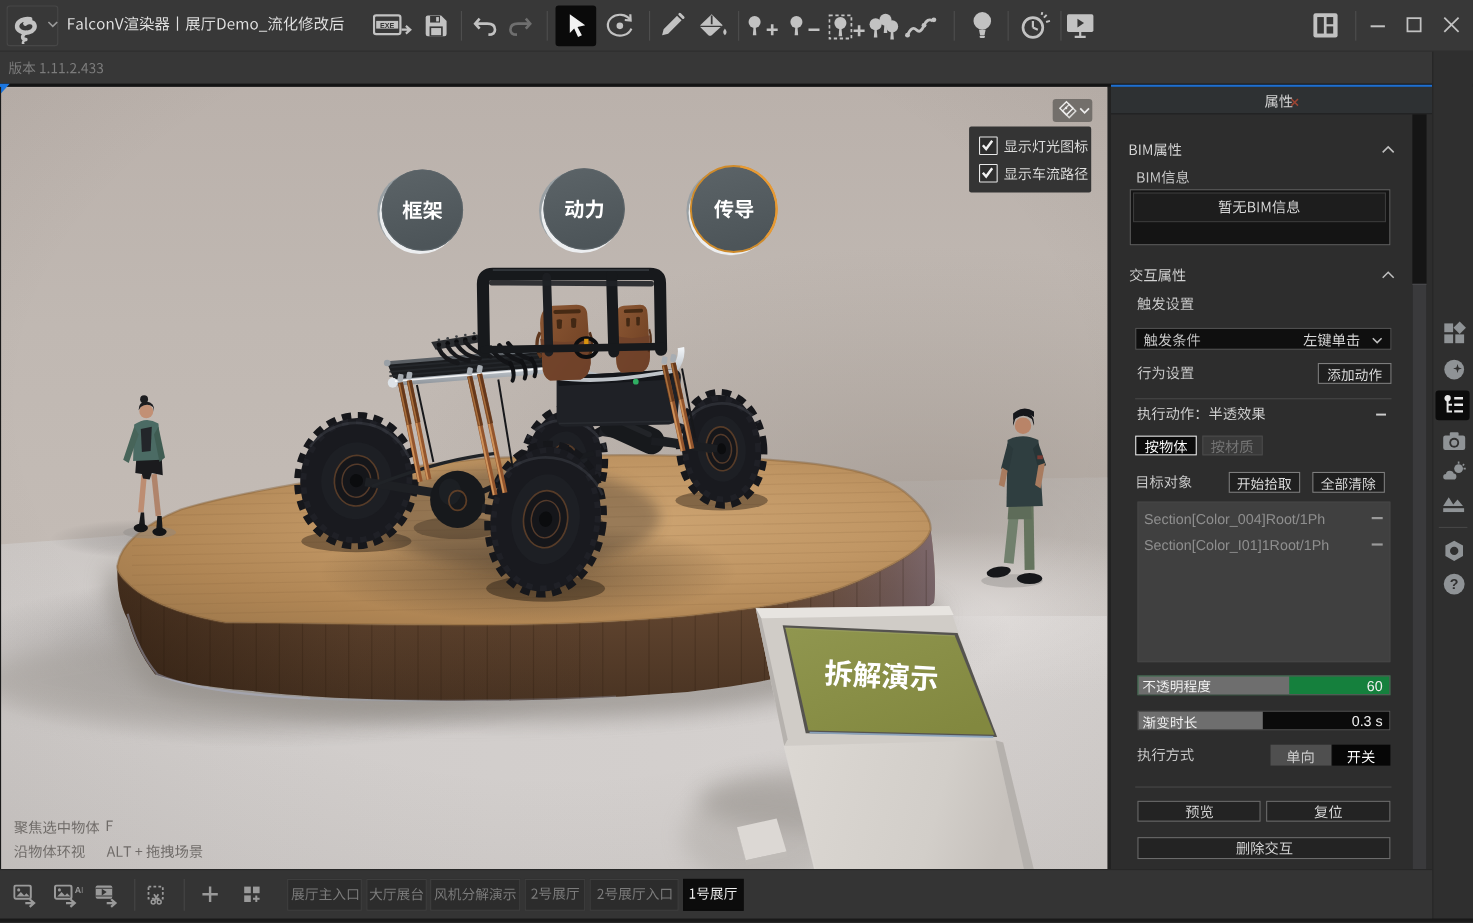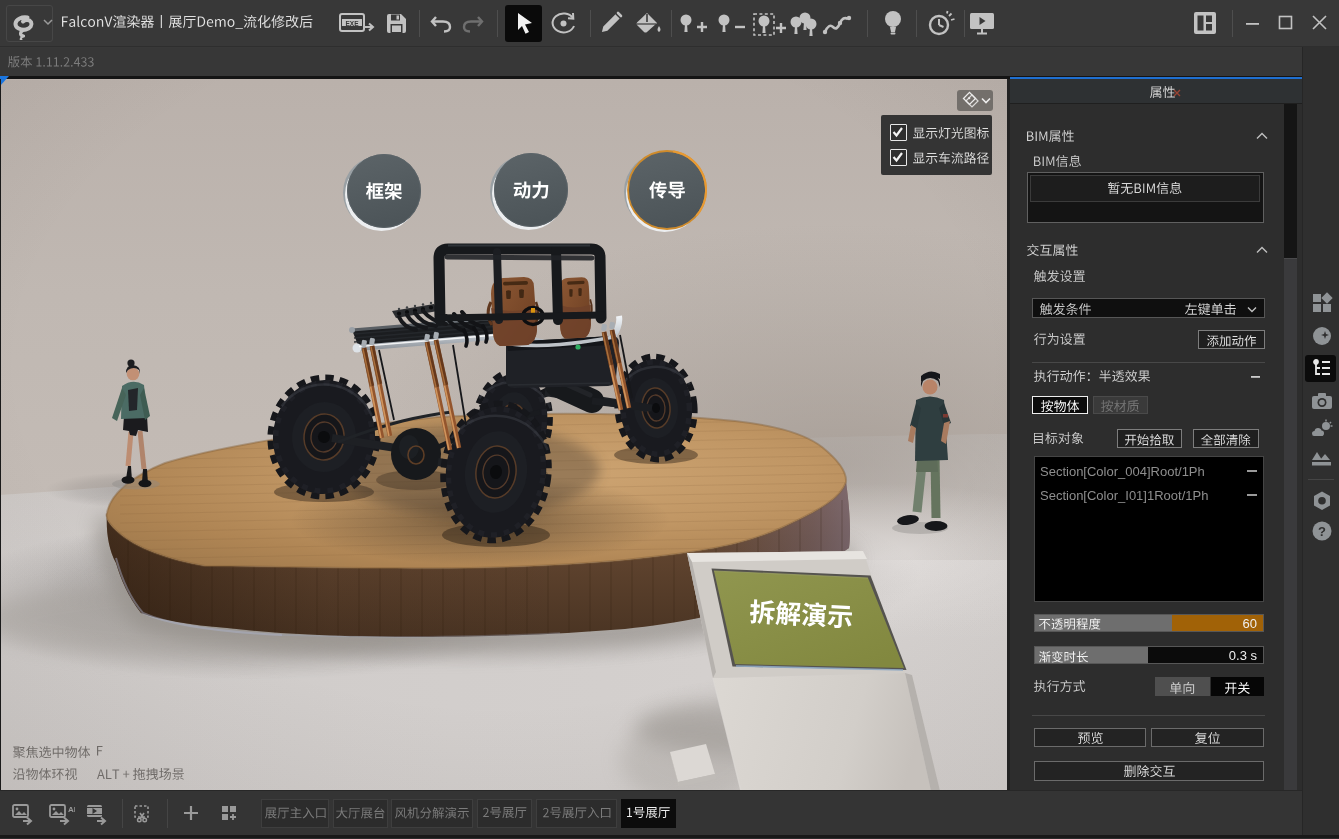--- a/index.html
+++ b/index.html
@@ -680,27 +680,27 @@
         <path transform="translate(-2.1,11)" d="M3 -6.1H9.9V-4H3ZM3 -7V-9.2H9.9V-7ZM3 -3H9.9V-0.9H3ZM2.1 -10.1V1H3V0.1H9.9V1H10.9V-10.1Z M19.1 -9.9V-9H24.7V-9.9ZM23.1 -4.2C23.7 -2.9 24.3 -1.2 24.5 -0.2L25.4 -0.5C25.2 -1.6 24.6 -3.2 24 -4.5ZM19.4 -4.4C19 -3.1 18.5 -1.7 17.7 -0.7C18 -0.6 18.3 -0.4 18.5 -0.2C19.2 -1.2 19.9 -2.7 20.3 -4.3ZM18.5 -6.8V-5.9H21.3V-0.2C21.3 -0.1 21.2 -0 21 0C20.9 0 20.2 0 19.6 -0C19.7 0.3 19.8 0.7 19.9 1C20.8 1 21.4 1 21.8 0.8C22.1 0.6 22.3 0.3 22.3 -0.2V-5.9H25.4V-6.8ZM15.6 -10.9V-8.2H13.6V-7.3H15.4C15 -5.6 14.1 -3.8 13.3 -2.8C13.5 -2.5 13.8 -2.1 13.9 -1.9C14.5 -2.7 15.1 -4.1 15.6 -5.5V1H16.6V-5.8C17 -5.1 17.6 -4.3 17.8 -3.9L18.4 -4.7C18.1 -5 17 -6.5 16.6 -6.9V-7.3H18.3V-8.2H16.6V-10.9Z M32.5 -5.1C33.1 -4.2 33.7 -3 33.9 -2.2L34.8 -2.6C34.6 -3.4 34 -4.6 33.3 -5.5ZM27.2 -5.9C28 -5.2 28.8 -4.3 29.6 -3.5C28.8 -1.8 27.8 -0.5 26.6 0.2C26.8 0.4 27.1 0.8 27.3 1C28.5 0.2 29.5 -1 30.3 -2.6C30.9 -1.9 31.3 -1.2 31.7 -0.6L32.4 -1.4C32.1 -2 31.4 -2.8 30.7 -3.7C31.3 -5.1 31.8 -6.9 32 -9L31.3 -9.2L31.2 -9.2H26.9V-8.3H30.9C30.7 -6.9 30.4 -5.6 30 -4.5C29.3 -5.2 28.6 -5.9 27.9 -6.5ZM35.9 -10.9V-7.8H32.3V-6.9H35.9V-0.3C35.9 -0.1 35.9 0 35.6 0C35.4 0 34.7 0 33.9 0C34 0.3 34.1 0.8 34.2 1C35.3 1 36 1 36.3 0.8C36.8 0.7 36.9 0.4 36.9 -0.3V-6.9H38.5V-7.8H36.9V-10.9Z M43.4 -11C42.7 -9.9 41.4 -8.6 39.7 -7.7C39.9 -7.5 40.2 -7.2 40.3 -7C40.6 -7.1 40.8 -7.3 41.1 -7.5V-5.3H43.3C42.3 -4.7 41.1 -4.3 39.8 -4C40 -3.8 40.2 -3.5 40.3 -3.3C41.6 -3.7 42.8 -4.1 43.8 -4.8C44.2 -4.6 44.5 -4.4 44.7 -4.1C43.6 -3.4 41.8 -2.6 40.3 -2.3C40.5 -2.1 40.7 -1.8 40.8 -1.6C42.3 -2 44.1 -2.8 45.2 -3.6C45.4 -3.4 45.6 -3.2 45.8 -2.9C44.4 -1.9 42 -0.9 40.1 -0.4C40.3 -0.2 40.5 0.1 40.7 0.4C42.5 -0.2 44.6 -1.1 46.1 -2.2C46.4 -1.3 46.3 -0.5 45.8 -0.2C45.5 0 45.2 0 44.9 0C44.6 0 44.1 0 43.6 -0C43.8 0.2 43.9 0.6 43.9 0.9C44.3 0.9 44.7 0.9 45 0.9C45.6 0.9 45.9 0.8 46.4 0.5C47.3 -0 47.5 -1.4 46.9 -2.7L47.6 -3.1C48.1 -1.9 49.2 -0.4 50.7 0.4C50.9 0.1 51.2 -0.3 51.4 -0.5C49.9 -1.1 48.9 -2.4 48.3 -3.5C49 -3.8 49.6 -4.2 50.2 -4.6L49.4 -5.1C48.7 -4.6 47.5 -3.9 46.5 -3.4C46.1 -4.1 45.4 -4.7 44.5 -5.3L44.6 -5.3H50V-8.3H46.6C46.9 -8.7 47.3 -9.2 47.6 -9.7L46.9 -10.1L46.8 -10H43.9C44.1 -10.3 44.3 -10.5 44.5 -10.8ZM43.2 -9.3H46.2C46 -8.9 45.7 -8.6 45.4 -8.3H42.1C42.5 -8.6 42.9 -8.9 43.2 -9.3ZM42 -7.5H45.4C45.1 -7 44.7 -6.5 44.3 -6.1H42ZM46.4 -7.5H49.1V-6.1H45.4C45.8 -6.5 46.1 -7 46.4 -7.5Z" fill="#c8c8c8"></path>
       </svg>
       <div class="pbox" style="left:107px;top:350px;width:65px;height:19px"></div>
       <svg class="tp" style="left:114.5px;top:355px" width="50" height="13" viewBox="0 0 50 13">
         <path transform="translate(-0.7,10.5)" d="M8.1 -8.8V-5.2H4.6V-5.8V-8.8ZM0.7 -5.2V-4.3H3.6C3.4 -2.6 2.8 -0.9 0.7 0.4C0.9 0.5 1.3 0.8 1.4 1.1C3.7 -0.4 4.4 -2.4 4.6 -4.3H8.1V1H9.1V-4.3H11.9V-5.2H9.1V-8.8H11.5V-9.7H1.1V-8.8H3.7V-5.8L3.7 -5.2Z M18.3 -4.1V1H19.1V0.5H22.9V1H23.8V-4.1ZM19.1 -0.4V-3.2H22.9V-0.4ZM17.9 -5.1C18.2 -5.2 18.8 -5.3 23.4 -5.7C23.6 -5.3 23.7 -5 23.8 -4.8L24.6 -5.2C24.2 -6.1 23.4 -7.6 22.5 -8.7L21.8 -8.3C22.2 -7.8 22.6 -7.1 23 -6.5L19 -6.2C19.8 -7.3 20.6 -8.8 21.3 -10.2L20.3 -10.5C19.7 -8.9 18.7 -7.2 18.4 -6.8C18 -6.4 17.8 -6.1 17.6 -6C17.7 -5.8 17.8 -5.3 17.9 -5.1ZM15 -7.1H16.4C16.3 -5.5 16 -4.1 15.6 -3C15.2 -3.4 14.7 -3.7 14.3 -4C14.5 -4.9 14.8 -6 15 -7.1ZM13.3 -3.7C13.9 -3.2 14.6 -2.7 15.2 -2.2C14.6 -1.1 13.9 -0.2 13 0.2C13.2 0.4 13.4 0.8 13.6 1C14.5 0.4 15.3 -0.4 15.9 -1.6C16.4 -1.1 16.8 -0.7 17.1 -0.3L17.6 -1C17.3 -1.4 16.8 -1.9 16.3 -2.4C16.9 -3.8 17.2 -5.6 17.4 -7.9L16.8 -8L16.7 -7.9H15.2C15.4 -8.8 15.5 -9.6 15.6 -10.4L14.7 -10.5C14.6 -9.7 14.5 -8.8 14.3 -7.9H13V-7.1H14.2C13.9 -5.8 13.6 -4.5 13.3 -3.7Z M27.3 -10.5V-8H25.6V-7.1H27.3V-4.4L25.5 -3.9L25.8 -3L27.3 -3.4V-0.2C27.3 -0 27.2 0 27.1 0.1C26.9 0.1 26.4 0.1 25.9 0C26 0.3 26.1 0.7 26.1 0.9C26.9 0.9 27.4 0.9 27.8 0.7C28.1 0.6 28.2 0.3 28.2 -0.2V-3.7L29.8 -4.2L29.7 -5L28.2 -4.6V-7.1H29.6V-8H28.2V-10.5ZM32.9 -10.5C32.2 -8.7 30.9 -7 29.3 -5.9C29.5 -5.7 29.8 -5.4 30 -5.2C30.4 -5.5 30.8 -5.8 31.1 -6.2V-5.5H35.2V-6.3C35.6 -5.9 36 -5.6 36.4 -5.4C36.5 -5.6 36.8 -6 37 -6.1C35.7 -6.9 34.4 -8.4 33.6 -9.9L33.8 -10.2ZM35.1 -6.4H31.4C32.1 -7.2 32.7 -8 33.2 -9C33.7 -8 34.4 -7.1 35.1 -6.4ZM30.5 -4.1V1H31.4V0.4H34.8V1H35.8V-4.1ZM31.4 -0.5V-3.3H34.8V-0.5Z M48.1 -8.2C47.8 -6.4 47.3 -4.7 46.6 -3.4C46 -4.8 45.6 -6.4 45.3 -8.2ZM43.8 -9.1V-8.2H44.5C44.8 -6 45.3 -4 46.1 -2.5C45.4 -1.2 44.5 -0.3 43.5 0.3C43.7 0.5 44 0.8 44.1 1C45 0.4 45.9 -0.5 46.6 -1.5C47.2 -0.5 48 0.3 48.9 0.9C49.1 0.7 49.4 0.3 49.6 0.2C48.6 -0.4 47.8 -1.3 47.1 -2.4C48.1 -4.1 48.8 -6.3 49.1 -9L48.5 -9.1L48.4 -9.1ZM38 -1.6 38.2 -0.7 42 -1.4V1H42.9V-1.5L44 -1.8L43.9 -2.6L42.9 -2.4V-9.1H43.8V-9.9H38.1V-9.1H38.9V-1.8ZM39.8 -9.1H42V-7.3H39.8ZM39.8 -6.5H42V-4.7H39.8ZM39.8 -3.9H42V-2.2L39.8 -1.9Z" fill="#dddddd"></path>
       </svg>
       <div class="pbox" style="left:183px;top:350px;width:66px;height:19px"></div>
       <svg class="tp" style="left:191.3px;top:355px" width="51" height="13" viewBox="0 0 51 13">
         <path transform="translate(-0.3,10.6)" d="M6.2 -10.6C4.9 -8.7 2.6 -6.8 0.3 -5.8C0.6 -5.6 0.8 -5.3 1 -5C1.5 -5.3 2 -5.6 2.5 -5.9V-5.1H5.8V-3.1H2.5V-2.3H5.8V-0.2H1V0.7H11.6V-0.2H6.7V-2.3H10.1V-3.1H6.7V-5.1H10.1V-5.9C10.6 -5.6 11.1 -5.2 11.6 -5C11.7 -5.2 12 -5.6 12.2 -5.8C10.2 -6.8 8.3 -8.1 6.8 -9.9L7 -10.2ZM2.5 -5.9C3.9 -6.8 5.2 -8 6.2 -9.2C7.4 -7.9 8.7 -6.8 10.1 -5.9Z M14.3 -7.9C14.6 -7.2 14.9 -6.3 15.1 -5.7L15.9 -5.9C15.8 -6.5 15.4 -7.4 15.1 -8.1ZM20.3 -9.8V1H21.2V-9H23.2C22.9 -8 22.4 -6.7 21.9 -5.6C23 -4.5 23.3 -3.6 23.3 -2.8C23.3 -2.3 23.2 -1.9 23 -1.8C22.9 -1.7 22.7 -1.7 22.5 -1.7C22.2 -1.7 21.9 -1.7 21.5 -1.7C21.7 -1.4 21.8 -1 21.8 -0.8C22.1 -0.8 22.5 -0.8 22.9 -0.8C23.1 -0.9 23.4 -0.9 23.6 -1.1C24 -1.4 24.2 -2 24.2 -2.7C24.2 -3.6 23.9 -4.5 22.8 -5.7C23.3 -6.9 23.9 -8.3 24.4 -9.5L23.7 -9.9L23.6 -9.8ZM15.6 -10.3C15.8 -9.9 16 -9.4 16.1 -9H13.5V-8.2H19.4V-9H17.1C16.9 -9.5 16.7 -10.1 16.4 -10.6ZM17.9 -8.1C17.7 -7.4 17.3 -6.4 17 -5.7H13.1V-4.8H19.7V-5.7H17.9C18.2 -6.3 18.6 -7.2 18.9 -7.9ZM13.9 -3.6V0.9H14.8V0.3H18.2V0.8H19.1V-3.6ZM14.8 -0.5V-2.8H18.2V-0.5Z M26 -9.7C26.7 -9.3 27.6 -8.7 28 -8.3L28.6 -9C28.1 -9.4 27.3 -10 26.6 -10.3ZM25.4 -6.3C26.2 -5.9 27.1 -5.3 27.5 -4.9L28.1 -5.7C27.6 -6.1 26.7 -6.6 26 -7ZM25.8 0.3 26.7 0.8C27.3 -0.4 28 -1.9 28.5 -3.3L27.8 -3.8C27.2 -2.4 26.4 -0.7 25.8 0.3ZM30.4 -2.7H34.9V-1.7H30.4ZM30.4 -3.4V-4.3H34.9V-3.4ZM32.2 -10.5V-9.5H29V-8.8H32.2V-8H29.3V-7.3H32.2V-6.5H28.5V-5.7H36.9V-6.5H33.1V-7.3H36.1V-8H33.1V-8.8H36.4V-9.5H33.1V-10.5ZM29.5 -5V1H30.4V-1H34.9V-0.1C34.9 0.1 34.9 0.1 34.7 0.2C34.5 0.2 33.9 0.2 33.3 0.1C33.4 0.4 33.5 0.7 33.5 1C34.4 1 35 1 35.4 0.8C35.7 0.7 35.8 0.4 35.8 -0.1V-5Z M43.4 -2.8C43 -1.9 42.4 -0.9 41.7 -0.3C41.9 -0.2 42.3 0.1 42.4 0.2C43.1 -0.5 43.8 -1.5 44.3 -2.5ZM47 -2.5C47.7 -1.7 48.5 -0.6 48.8 0.1L49.6 -0.3C49.2 -1 48.5 -2.1 47.8 -2.9ZM38.5 -10V1H39.3V-9.2H40.9C40.6 -8.3 40.2 -7.2 39.9 -6.3C40.8 -5.3 41.1 -4.5 41.1 -3.8C41.1 -3.4 41 -3.1 40.8 -2.9C40.7 -2.8 40.5 -2.8 40.4 -2.8C40.2 -2.8 39.9 -2.8 39.6 -2.8C39.7 -2.6 39.8 -2.2 39.8 -2C40.1 -2 40.5 -2 40.7 -2C41 -2 41.2 -2.1 41.4 -2.2C41.8 -2.5 41.9 -3 41.9 -3.7C41.9 -4.5 41.7 -5.4 40.7 -6.4C41.1 -7.4 41.6 -8.6 42 -9.7L41.4 -10L41.3 -10ZM42.1 -4.3V-3.5H45.4V-0.1C45.4 0.1 45.4 0.1 45.2 0.1C45 0.2 44.4 0.2 43.7 0.1C43.8 0.4 44 0.7 44 1C44.9 1 45.5 1 45.9 0.8C46.2 0.7 46.3 0.4 46.3 -0.1V-3.5H49.4V-4.3H46.3V-5.8H48.2V-6.7H43.3V-5.8H45.4V-4.3ZM45.8 -10.6C44.9 -9.1 43.4 -7.6 41.8 -6.8C42 -6.7 42.3 -6.4 42.4 -6.2C43.7 -6.9 44.9 -7.9 45.8 -9.1C46.9 -7.8 47.9 -7 49 -6.3C49.2 -6.5 49.5 -6.8 49.7 -7C48.5 -7.6 47.4 -8.5 46.3 -9.8L46.6 -10.3Z" fill="#dddddd"></path>
       </svg>
-      <div class="abs" style="left:24px;top:377px;width:230px;height:146px;background:#000000;border:1px solid #454545;overflow:hidden">
+      <div class="abs" style="left:24px;top:377px;width:230px;height:146px;background:#404040;border:1px solid #454545;overflow:hidden">
         <div style="position:absolute;left:5px;top:7px;width:200px;font-size:13px;color:#8e8e8e;white-space:nowrap;overflow:hidden">Section[Color_004]Root/1Ph</div>
         <div style="position:absolute;left:5px;top:31px;width:200px;font-size:13px;color:#8e8e8e;white-space:nowrap;overflow:hidden">Section[Color_I01]1Root/1Ph</div>
         <div style="position:absolute;left:212px;top:13px;width:10px;height:2px;background:#9a9a9a"></div>
         <div style="position:absolute;left:212px;top:37px;width:10px;height:2px;background:#9a9a9a"></div>
       </div>
-      <div class="abs" style="left:24px;top:535px;width:230px;height:18px;background:#a16207;border:1px solid #575757">
+      <div class="abs" style="left:24px;top:535px;width:230px;height:18px;background:#15803d;border:1px solid #575757">
         <div style="position:absolute;left:0;top:0;width:137px;height:16px;background:#6e6e6e"></div>
         <div style="position:absolute;right:6px;top:1px;font-size:13px;color:#f0f0f0">60</div>
       </div>
       <svg class="tp" style="left:29px;top:539px" width="63" height="13" viewBox="0 0 63 13">
         <path transform="translate(-0.6,10.6)" d="M7 -6C8.5 -5 10.4 -3.5 11.2 -2.5L12 -3.3C11.1 -4.2 9.2 -5.6 7.7 -6.6ZM0.9 -9.6V-8.7H6.4C5.2 -6.5 3 -4.4 0.6 -3.2C0.8 -3 1 -2.6 1.2 -2.4C2.9 -3.3 4.5 -4.6 5.7 -6V1H6.8V-7.3C7.1 -7.7 7.4 -8.2 7.6 -8.7H11.6V-9.6Z M13.3 -9.6C14 -9 14.8 -8.1 15.2 -7.5L16 -8.1C15.6 -8.7 14.7 -9.5 14 -10.1ZM23.2 -10.3C21.7 -10 19 -9.8 16.7 -9.7C16.8 -9.5 16.9 -9.2 16.9 -9C17.9 -9 18.9 -9.1 19.9 -9.2V-8.2H16.4V-7.5H19.3C18.5 -6.6 17.2 -5.8 16 -5.4C16.2 -5.2 16.5 -4.9 16.6 -4.7C17.8 -5.2 19 -6 19.9 -7V-5.3H20.8V-7.1C21.6 -6.1 22.9 -5.2 24 -4.8C24.2 -5 24.4 -5.3 24.6 -5.5C23.4 -5.8 22.2 -6.6 21.4 -7.5H24.4V-8.2H20.8V-9.2C21.9 -9.3 23 -9.5 23.8 -9.7ZM17.4 -5V-4.3H18.9C18.6 -3 18.1 -2 16.4 -1.4C16.6 -1.3 16.8 -1 16.9 -0.8C18.8 -1.4 19.5 -2.6 19.7 -4.3H21.2C21.1 -3.9 21 -3.5 20.9 -3.2H23.1C22.9 -2.2 22.8 -1.8 22.7 -1.7C22.6 -1.6 22.5 -1.6 22.2 -1.6C22 -1.6 21.5 -1.6 20.9 -1.7C21 -1.4 21.1 -1.1 21.1 -0.9C21.7 -0.9 22.3 -0.9 22.6 -0.9C22.9 -0.9 23.2 -1 23.4 -1.2C23.6 -1.4 23.8 -2.1 24 -3.5C24 -3.7 24 -3.9 24 -3.9H22L22.2 -5ZM15.6 -5.7H13.2V-4.8H14.7V-1C14.2 -0.8 13.6 -0.3 13.1 0.2L13.7 1C14.4 0.2 15.1 -0.4 15.5 -0.4C15.8 -0.4 16.2 -0.1 16.7 0.2C17.5 0.7 18.6 0.9 20 0.9C21.2 0.9 23.3 0.8 24.3 0.7C24.3 0.5 24.5 -0 24.6 -0.2C23.3 -0.1 21.4 -0 20 -0C18.7 -0 17.6 -0.1 16.9 -0.6C16.3 -0.9 16 -1.2 15.6 -1.2Z M29.2 -5.6V-3.2H26.9V-5.6ZM29.2 -6.5H26.9V-8.9H29.2ZM26 -9.7V-1.1H26.9V-2.3H30.1V-9.7ZM35.7 -9.1V-6.9H32.2V-9.1ZM31.3 -10V-5.5C31.3 -3.6 31.1 -1.2 28.9 0.4C29.1 0.6 29.5 0.9 29.6 1.1C31.1 -0 31.7 -1.5 32 -3H35.7V-0.2C35.7 -0 35.6 0.1 35.4 0.1C35.1 0.1 34.4 0.1 33.5 0.1C33.7 0.3 33.9 0.7 33.9 1C35 1 35.6 1 36.1 0.8C36.5 0.7 36.6 0.4 36.6 -0.2V-10ZM35.7 -6.1V-3.9H32.1C32.2 -4.4 32.2 -5 32.2 -5.5V-6.1Z M44.1 -9.2H47.9V-6.9H44.1ZM43.3 -10V-6.1H48.8V-10ZM43.1 -2.6V-1.8H45.5V-0.2H42.3V0.7H49.5V-0.2H46.5V-1.8H49V-2.6H46.5V-4.1H49.3V-5H42.8V-4.1H45.5V-2.6ZM42 -10.3C41.1 -9.9 39.4 -9.5 38 -9.3C38.1 -9.1 38.3 -8.8 38.3 -8.6C38.9 -8.7 39.5 -8.8 40.1 -8.9V-7H38.1V-6.1H40C39.5 -4.7 38.7 -3 37.9 -2.1C38 -1.9 38.2 -1.6 38.3 -1.3C39 -2.1 39.6 -3.3 40.1 -4.6V1H41.1V-4.4C41.5 -3.9 42 -3.2 42.2 -2.9L42.8 -3.6C42.5 -3.9 41.4 -5 41.1 -5.3V-6.1H42.6V-7H41.1V-9.1C41.7 -9.2 42.2 -9.4 42.7 -9.6Z M54.8 -8.1V-7H52.8V-6.2H54.8V-4.1H59.7V-6.2H61.7V-7H59.7V-8.1H58.8V-7H55.7V-8.1ZM58.8 -6.2V-4.9H55.7V-6.2ZM59.5 -2.5C58.9 -1.9 58.1 -1.4 57.2 -1C56.4 -1.4 55.6 -1.9 55.1 -2.5ZM53 -3.3V-2.5H54.6L54.2 -2.4C54.7 -1.7 55.4 -1.1 56.2 -0.6C55 -0.2 53.7 0 52.4 0.1C52.5 0.3 52.7 0.7 52.8 0.9C54.3 0.8 55.9 0.4 57.2 -0.1C58.4 0.5 59.9 0.8 61.5 1C61.6 0.8 61.8 0.4 62 0.2C60.6 0.1 59.4 -0.2 58.2 -0.6C59.4 -1.2 60.3 -2 60.8 -3L60.2 -3.4L60.1 -3.3ZM55.9 -10.3C56.1 -10 56.3 -9.6 56.4 -9.3H51.6V-5.9C51.6 -4 51.5 -1.3 50.5 0.6C50.7 0.7 51.1 0.9 51.3 1C52.4 -1 52.5 -3.9 52.5 -5.9V-8.4H61.9V-9.3H57.5C57.3 -9.7 57.1 -10.2 56.9 -10.6Z" fill="#f2f2f2"></path>
       </svg>
       <div class="abs" style="left:24px;top:567px;width:230px;height:18px;background:#0b0b0b;border:1px solid #575757">
         <div style="position:absolute;left:0;top:0;width:113px;height:16px;background:#6e6e6e"></div>
         <div style="position:absolute;right:6px;top:1px;font-size:13px;color:#f0f0f0">0.3 s</div>
       </div>

